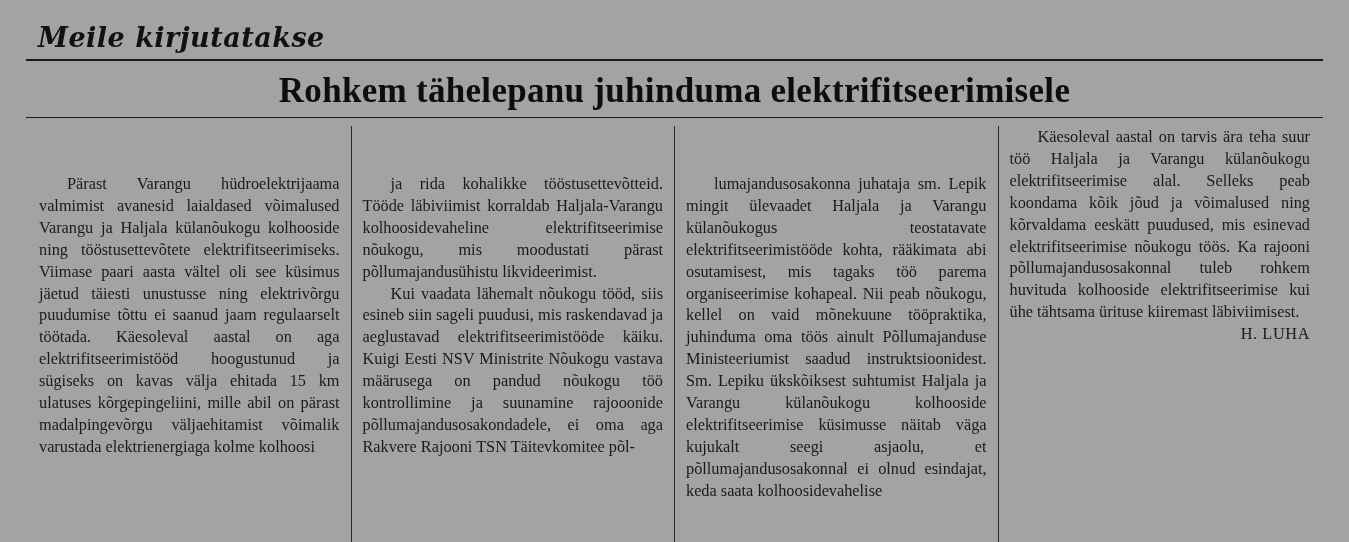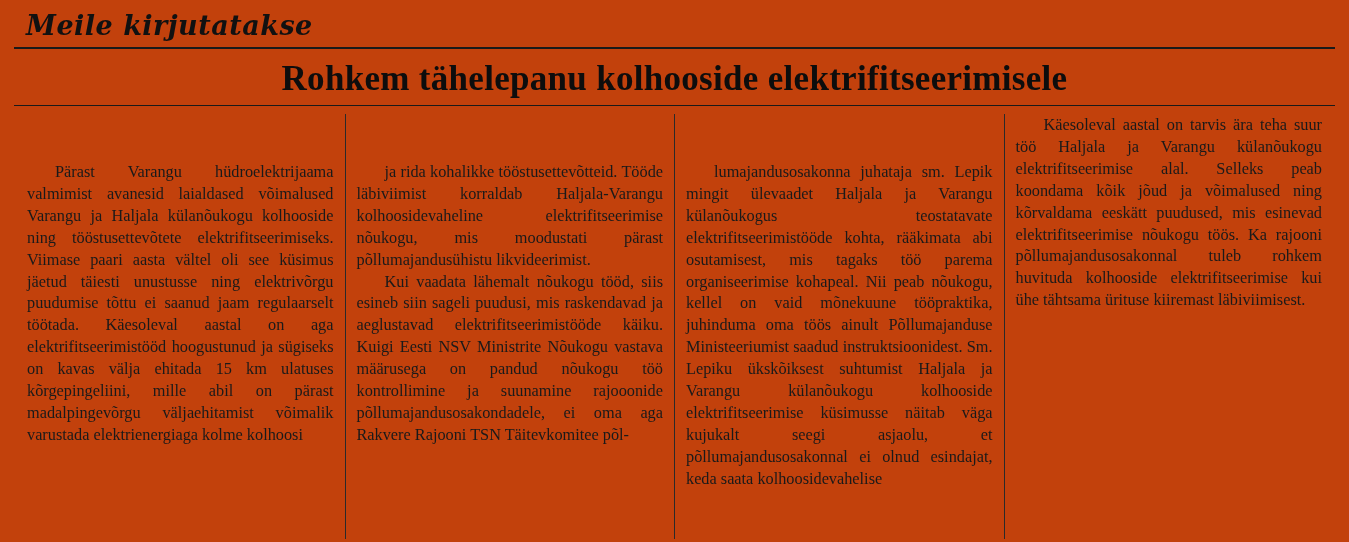--- a/index.html
+++ b/index.html
@@ -11,22 +11,22 @@
     width: 1349px;
     height: 542px;
     font-family: "Liberation Serif", serif;
     color: #1a1a1a;
     overflow: hidden;
   }
   .page {
     position: relative;
     width: 1349px;
     height: 542px;
-    background: #c2410c;
-    padding: 4px;
+    background: #a3a3a3;
+    padding: 16px;
     box-sizing: border-box;
   }
   .kicker {
     font-family: "DejaVu Serif", serif;
     font-style: italic;
     font-weight: bold;
     font-size: 27px;
     letter-spacing: 0.5px;
     color: #111;
     padding: 6px 0 2px 22px;
@@ -90,36 +90,37 @@
   }
 </style>
 </head>
 <body>
 
 <div class="page">
 
   <div class="kicker">Meile kirjutatakse</div>
   <hr class="kicker-rule">
 
-  <h1 class="headline">Rohkem tähelepanu kolhooside elektrifitseerimisele</h1>
+  <h1 class="headline">Rohkem tähelepanu juhinduma elektrifitseerimisele</h1>
   <hr class="headline-rule">
 
   <div class="columns">
 
     <div class="col">
       <p class="first">Pärast Varangu hüdroelektrijaama valmimist avanesid laialdased võimalused Varangu ja Haljala külanõukogu kolhooside ning tööstusettevõtete elektrifitseerimiseks. Viimase paari aasta vältel oli see küsimus jäetud täiesti unustusse ning elektrivõrgu puudumise tõttu ei saanud jaam regulaarselt töötada. Käesoleval aastal on aga elektrifitseerimistööd hoogustunud ja sügiseks on kavas välja ehitada 15 km ulatuses kõrgepingeliini, mille abil on pärast madalpingevõrgu väljaehitamist võimalik varustada elektrienergiaga kolme kolhoosi</p>
     </div>
 
     <div class="col">
       <p class="first">ja rida kohalikke tööstusettevõtteid. Tööde läbiviimist korraldab Haljala-Varangu kolhoosidevaheline elektrifitseerimise nõukogu, mis moodustati pärast põllumajandusühistu likvideerimist.</p>
       <p>Kui vaadata lähemalt nõukogu tööd, siis esineb siin sageli puudusi, mis raskendavad ja aeglustavad elektrifitseerimistööde käiku. Kuigi Eesti NSV Ministrite Nõukogu vastava määrusega on pandud nõukogu töö kontrollimine ja suunamine rajooonide põllumajandusosakondadele, ei oma aga Rakvere Rajooni TSN Täitevkomitee põl-</p>
     </div>
 
     <div class="col">
       <p class="first">lumajandusosakonna juhataja sm. Lepik mingit ülevaadet Haljala ja Varangu külanõukogus teostatavate elektrifitseerimistööde kohta, rääkimata abi osutamisest, mis tagaks töö parema organiseerimise kohapeal. Nii peab nõukogu, kellel on vaid mõnekuune tööpraktika, juhinduma oma töös ainult Põllumajanduse Ministeeriumist saadud instruktsioonidest. Sm. Lepiku ükskõiksest suhtumist Haljala ja Varangu külanõukogu kolhooside elektrifitseerimise küsimusse näitab väga kujukalt seegi asjaolu, et põllumajandusosakonnal ei olnud esindajat, keda saata kolhoosidevahelise</p>
     </div>
 
     <div class="col last">
       <p>Käesoleval aastal on tarvis ära teha suur töö Haljala ja Varangu külanõukogu elektrifitseerimise alal. Selleks peab koondama kõik jõud ja võimalused ning kõrvaldama eeskätt puudused, mis esinevad elektrifitseerimise nõukogu töös. Ka rajooni põllumajandusosakonnal tuleb rohkem huvituda kolhooside elektrifitseerimise kui ühe tähtsama ürituse kiiremast läbiviimisest.</p>
+      <p class="sig">H. LUHA</p>
     </div>
 
   </div>
 </div>
 
 </body></html>

